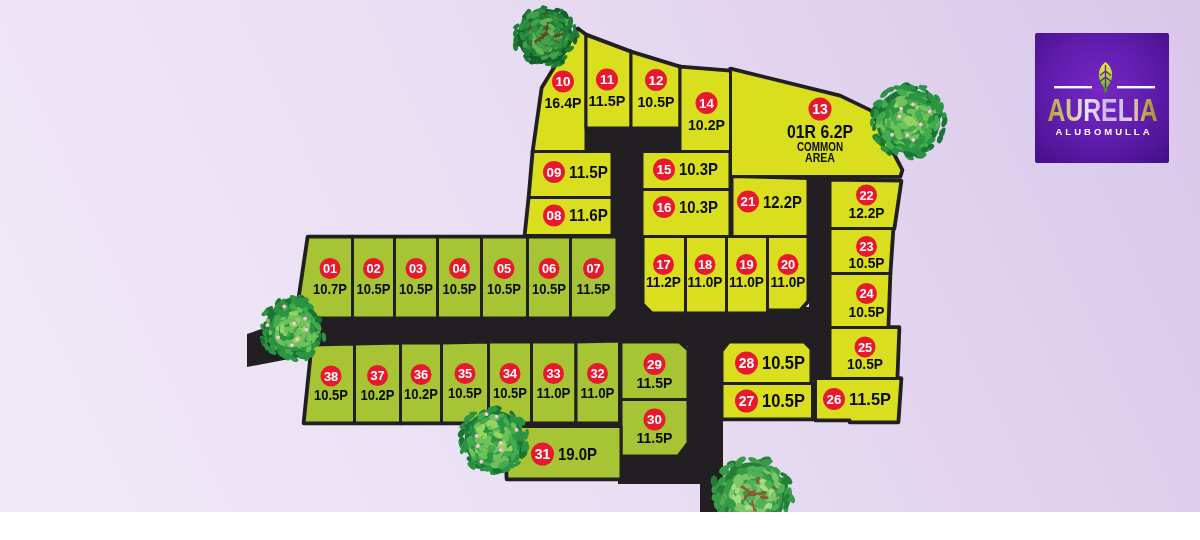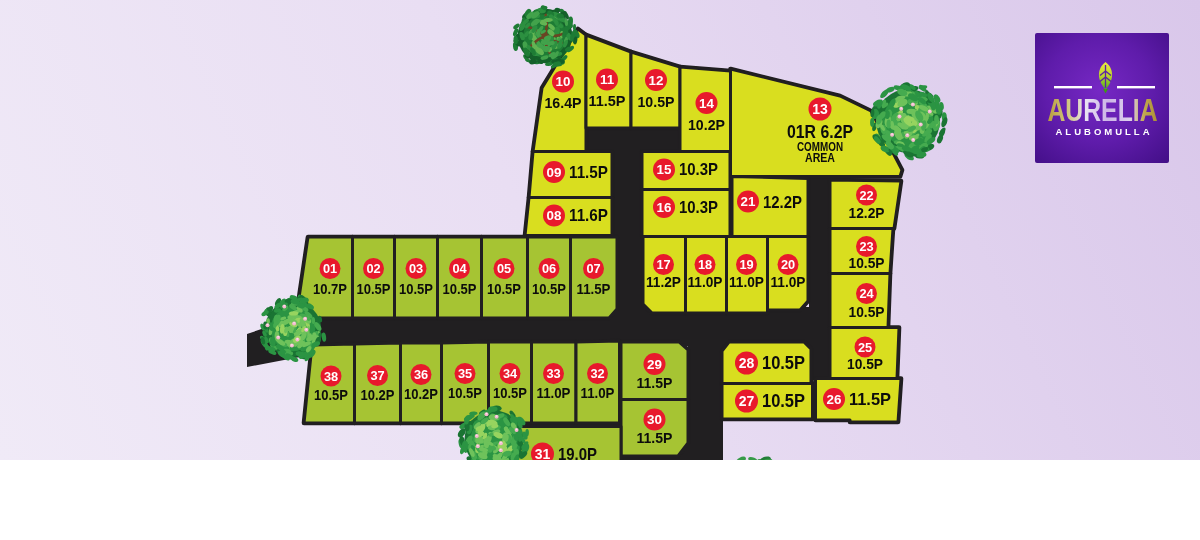--- a/index.html
+++ b/index.html
@@ -1,15 +1,15 @@
 <!DOCTYPE html>
 <html><head><meta charset="utf-8">
 <style>
 html,body{margin:0;padding:0}
-#wrap{position:relative;width:1200px;height:460px;overflow:hidden;
+#wrap{position:relative;width:1200px;height:512px;overflow:hidden;
 background:linear-gradient(65deg,#f0eaf7 0%,#e9def3 45%,#d9c7ea 100%);
 font-family:"Liberation Sans",sans-serif;text-align:center;}
 </style></head>
 <body>
 <div id="wrap">
 <svg width="1200" height="540" viewBox="0 0 1200 540" style="position:absolute;top:0;left:0">
       <polygon points="584,126 681,126 681,153 584,153" fill="#211f21"></polygon>
       <polygon points="610,150 643,150 644,320 614,320" fill="#211f21"></polygon>
       <polygon points="247,334 300,316 609,316 617,307 836,307 836,347 645,346 352,347 247,367" fill="#211f21"></polygon>
       <polygon points="809,174 831,174 831,380 809,380" fill="#211f21"></polygon>

